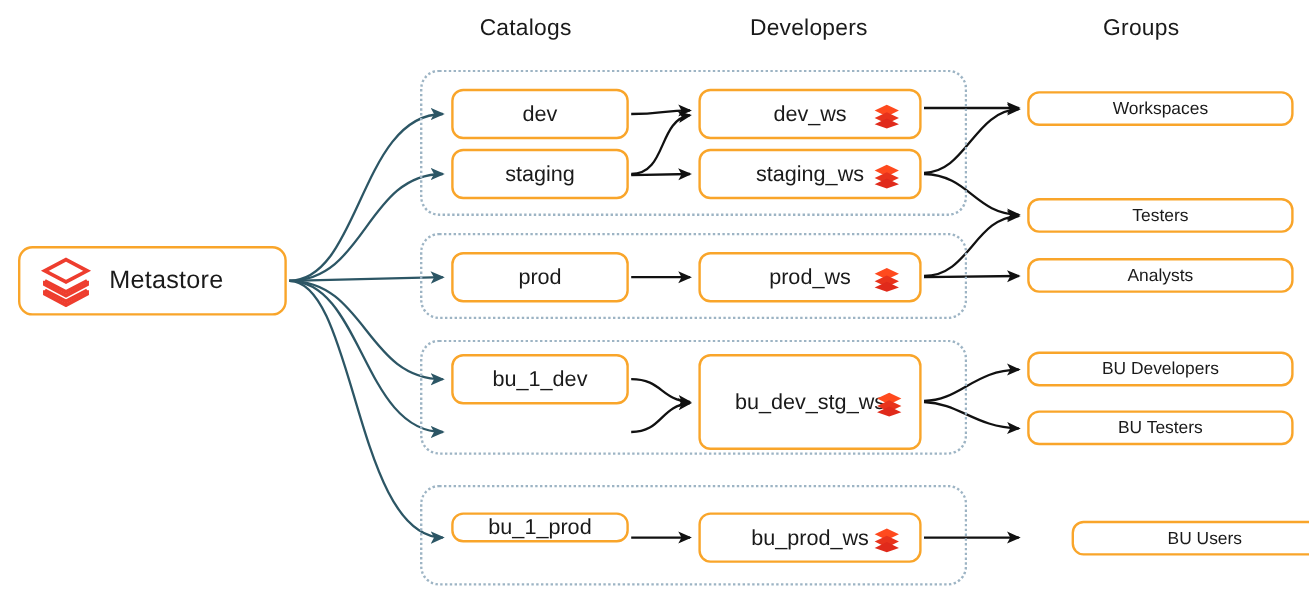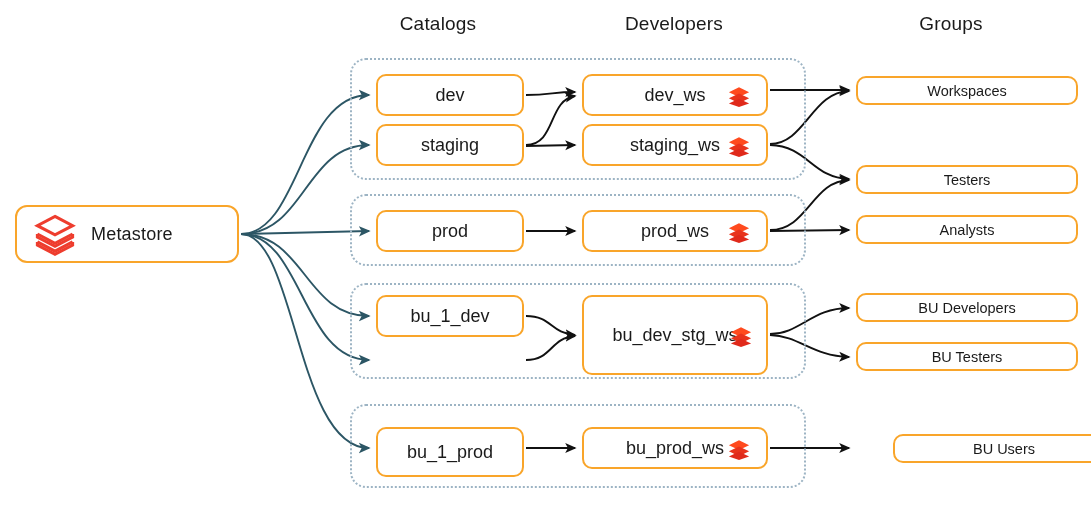--- a/index.html
+++ b/index.html
@@ -69,21 +69,21 @@
     box-sizing: border-box;
     border: 2.5px solid #F9A52A;
     border-radius: 12px;
     background: #ffffff;
     display: flex;
     align-items: center;
     gap: 14px;
     padding-left: 16px;
   }
   .metastore-label {
-    font-size: 18px;
+    font-size: 21px;
     color: #1a1a1a;
     letter-spacing: 0.2px;
     text-align: right;
   }
   .ms-icon {
     width: 44px;
     height: 44px;
     flex: 0 0 auto;
   }
 </style>
@@ -160,21 +160,21 @@
   </div>
   <div class="node" style="left:376px; top:124px; width:148px; height:42px;">
     <span class="node-label">staging</span>
   </div>
   <div class="node" style="left:376px; top:210px; width:148px; height:42px;">
     <span class="node-label">prod</span>
   </div>
   <div class="node" style="left:376px; top:295px; width:148px; height:42px;">
     <span class="node-label">bu_1_dev</span>
   </div>
-  <div class="node" style="left:376px; top:427px; width:148px; height:50px;">
+  <div class="node" style="left:376px; top:427px; width:148px; height:25px;align-items:flex-end;">
     <span class="node-label">bu_1_prod</span>
   </div>
 
   <div class="node with-icon" style="left:582px; top:74px; width:186px; height:42px;">
     <span class="node-label">dev_ws</span>
     <svg class="ws-icon" style="right:16px; top:10px;" viewBox="0 0 100 100" xmlns="http://www.w3.org/2000/svg">
       <path d="M 50 6 L 96 28 L 50 50 L 4 28 Z" fill="#FF4A1E"></path>
       <path d="M 50 34 L 96 56 L 50 78 L 4 56 Z" fill="#E8331C"></path>
       <path d="M 50 58 L 96 80 L 50 96 L 4 80 Z" fill="#E02A1B"></path>
     </svg>

